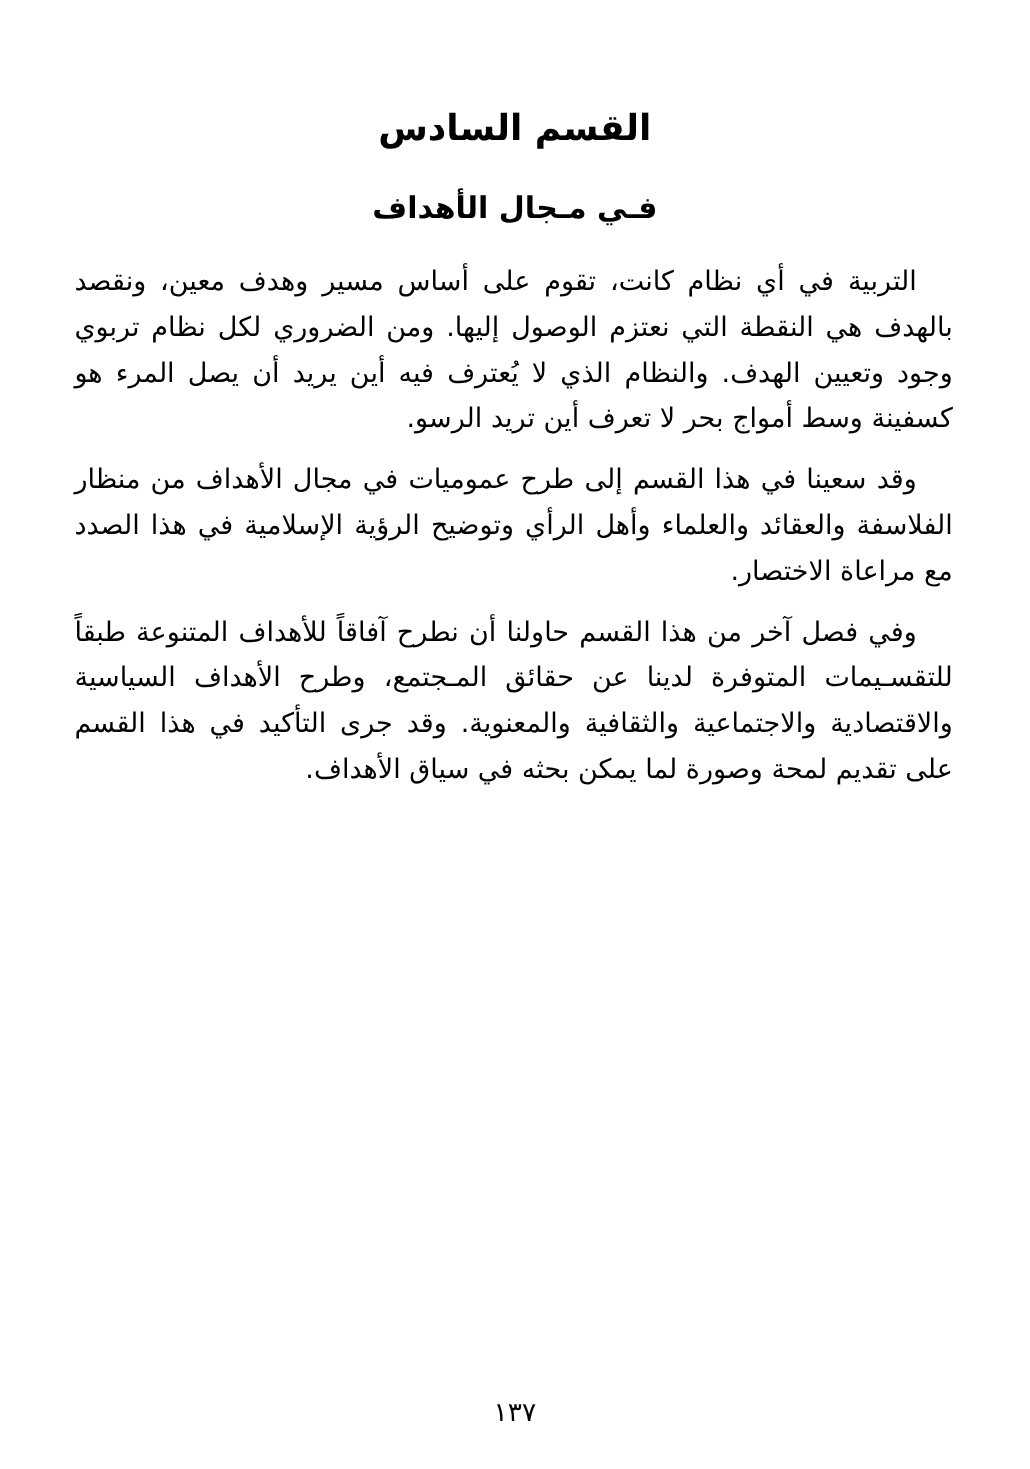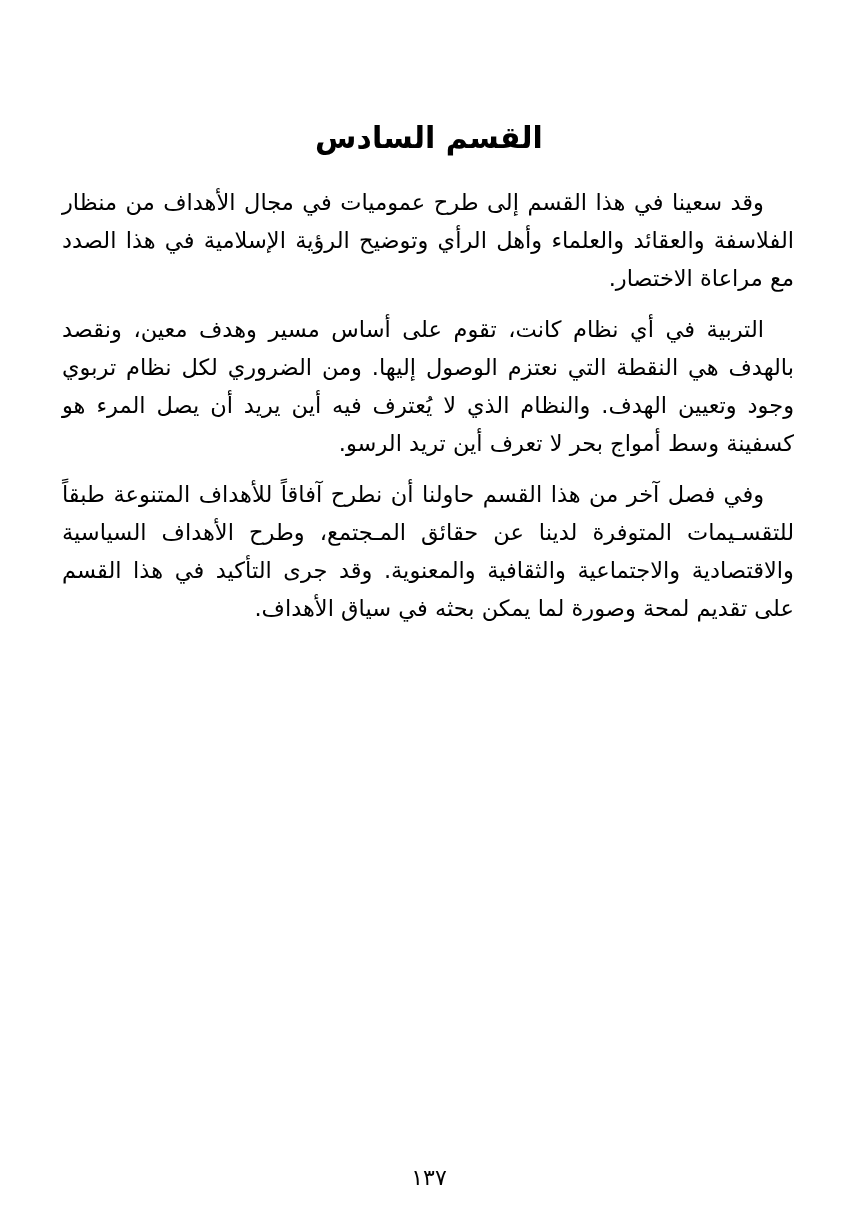--- a/index.html
+++ b/index.html
@@ -21,21 +21,21 @@
     inset: 0;
   }
   .heading {
     text-align: center;
     font-weight: bold;
     direction: rtl;
   }
   .title {
     font-size: 30px;
     margin: 0;
-    padding-top: 120px;
+    padding-top: 90px;
     letter-spacing: 1px;
   }
   .subtitle {
     font-size: 25px;
     margin: 0;
     padding-top: 34px;
     letter-spacing: 1px;
   }
   .content {
     direction: rtl;
@@ -58,22 +58,23 @@
     direction: rtl;
   }
 </style>
 </head>
 <body>
 
 <div class="page">
 
   <h1 class="heading title">القسم السادس</h1>
 
+  <h2 class="heading subtitle">فـي مـجال الأهداف</h2>
 
   <div class="content">
+    <p>التربية في أي نظام كانت، تقوم على أساس مسير وهدف معين، ونقصد بالهدف هي النقطة التي نعتزم الوصول إليها. ومن الضروري لكل نظام تربوي وجود وتعيين الهدف. والنظام الذي لا يُعترف فيه أين يريد أن يصل المرء هو كسفينة وسط أمواج بحر لا تعرف أين تريد الرسو.</p>
     <p>وقد سعينا في هذا القسم إلى طرح عموميات في مجال الأهداف من منظار الفلاسفة والعقائد والعلماء وأهل الرأي وتوضيح الرؤية الإسلامية في هذا الصدد مع مراعاة الاختصار.</p>
-    <p>التربية في أي نظام كانت، تقوم على أساس مسير وهدف معين، ونقصد بالهدف هي النقطة التي نعتزم الوصول إليها. ومن الضروري لكل نظام تربوي وجود وتعيين الهدف. والنظام الذي لا يُعترف فيه أين يريد أن يصل المرء هو كسفينة وسط أمواج بحر لا تعرف أين تريد الرسو.</p>
     <p>وفي فصل آخر من هذا القسم حاولنا أن نطرح آفاقاً للأهداف المتنوعة طبقاً للتقسـيمات المتوفرة لدينا عن حقائق المـجتمع، وطرح الأهداف السياسية والاقتصادية والاجتماعية والثقافية والمعنوية. وقد جرى التأكيد في هذا القسم على تقديم لمحة وصورة لما يمكن بحثه في سياق الأهداف.</p>
   </div>
 
   <div class="page-number">١٣٧</div>
 
 </div>
 
 </body></html>

